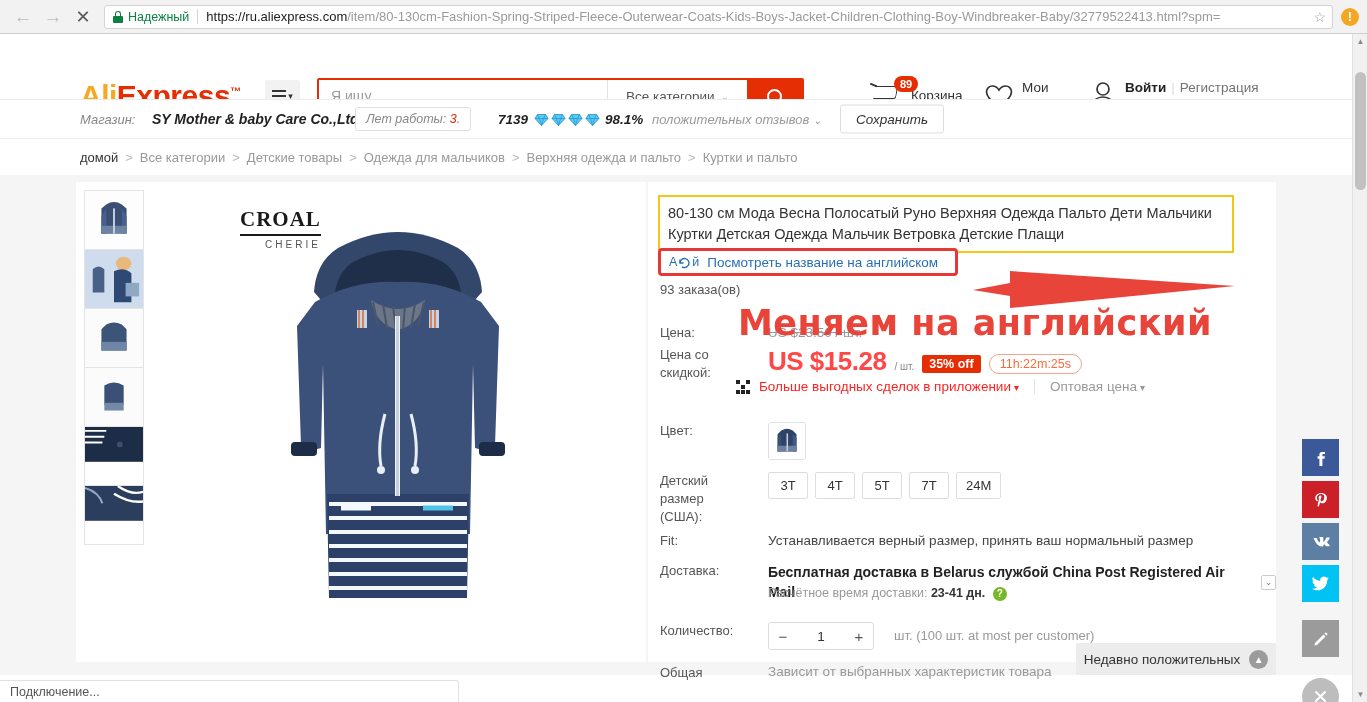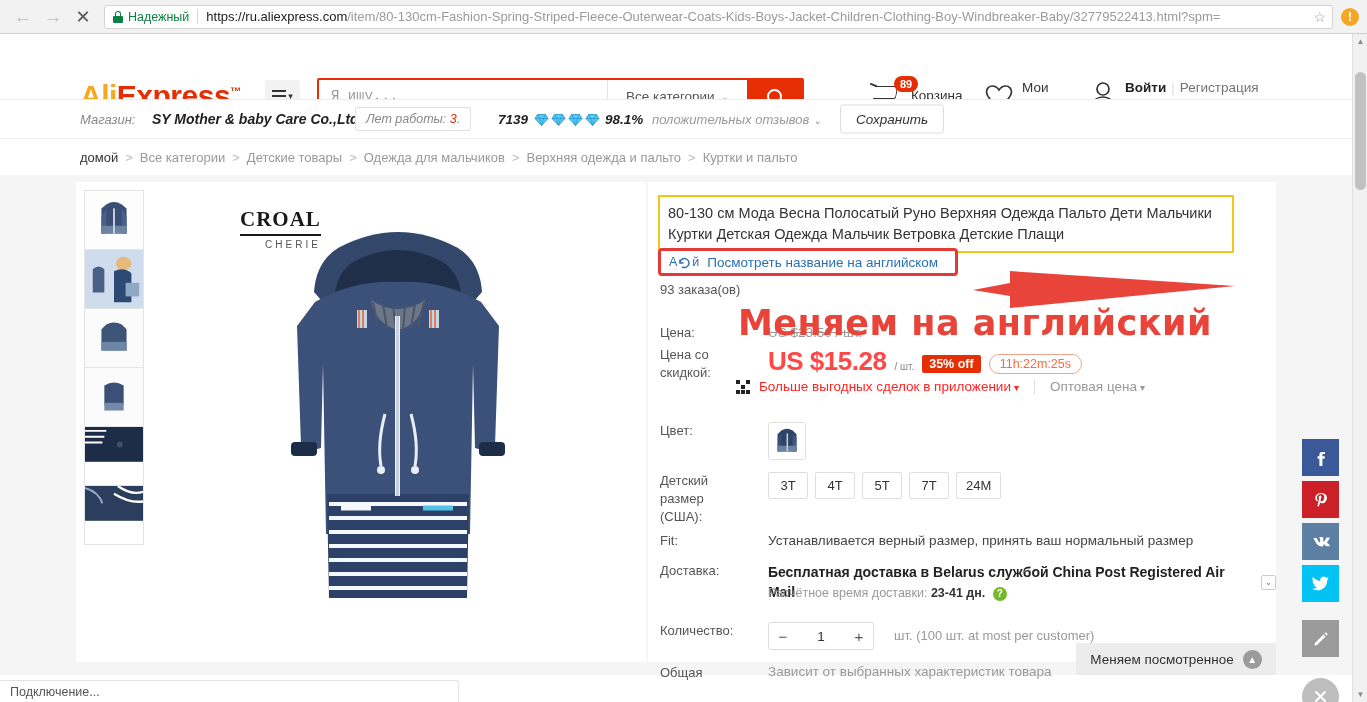--- a/index.html
+++ b/index.html
@@ -50,21 +50,21 @@
   .burger { position:absolute; left:265px; top:62px; transform:translateY(-50%);
             width:35px; height:32px; background:#f2f2f2; border-radius:3px;
             display:flex; align-items:center; justify-content:center; gap:2px;}
   .burger .lines { display:inline-block; }
   .burger .lines i { display:block; width:14px; height:2px; background:#333; margin:3px 0;}
   .burger .caret { font-size:9px; color:#333; }
   .searchbox { position:absolute; left:317px; top:62px; transform:translateY(-50%);
                width:487px; height:36px; border:2px solid #e62e04; border-radius:2px;
                display:flex; align-items:stretch; background:#fff;}
   .searchbox input { flex:1; border:none; outline:none; padding:0 12px; font-size:14px; color:#333;
-                     font-family:Liberation Mono, monospace;}
+                     font-family:Liberation Sans, sans-serif;}
   .searchbox input::placeholder{ color:#999; }
   .cat-select { width:140px; display:flex; align-items:center; justify-content:center; gap:6px;
                 font-size:13.5px; color:#555; border-left:1px solid #e3e3e3;}
   .cat-select .chev { color:#bbb; font-size:10px;}
   .search-go { width:55px; background:#e62e04; display:flex; align-items:center; justify-content:center;}
   .mag { width:15px; height:15px; border:2px solid #fff; border-radius:50%; position:relative;}
   .mag:after{ content:''; position:absolute; width:2px; height:7px; background:#fff;
               right:-3px; bottom:-5px; transform:rotate(-45deg);}
 
   .hdr-item { position:absolute; top:62px; transform:translateY(-50%); display:flex; align-items:center; gap:9px;}
@@ -618,21 +618,21 @@
             </svg>
         </div>
         <div class="sbtn close">
           <svg width="15" height="15" viewBox="0 0 15 15">
               <path d="M3 3 L12 12 M12 3 L3 12" stroke="#fff" stroke-width="2" fill="none" stroke-linecap="round"></path>
             </svg>
         </div>
       </div>
 
       <div class="recent">
-        <span class="txt">Меняем посмотренное</span>
+        <span class="txt">Недавно положительных</span>
         <span class="arrow">▲</span>
       </div>
     </div>
   </div>
 
   <div class="anno anno2">Меняем на английский</div>
   <svg class="arrow-big" viewBox="0 0 270 45">
     <path d="M270 18 L45 40 L45 28 L8 22 L45 15 L45 3 Z" fill="#e8443a"></path>
   </svg>
 

